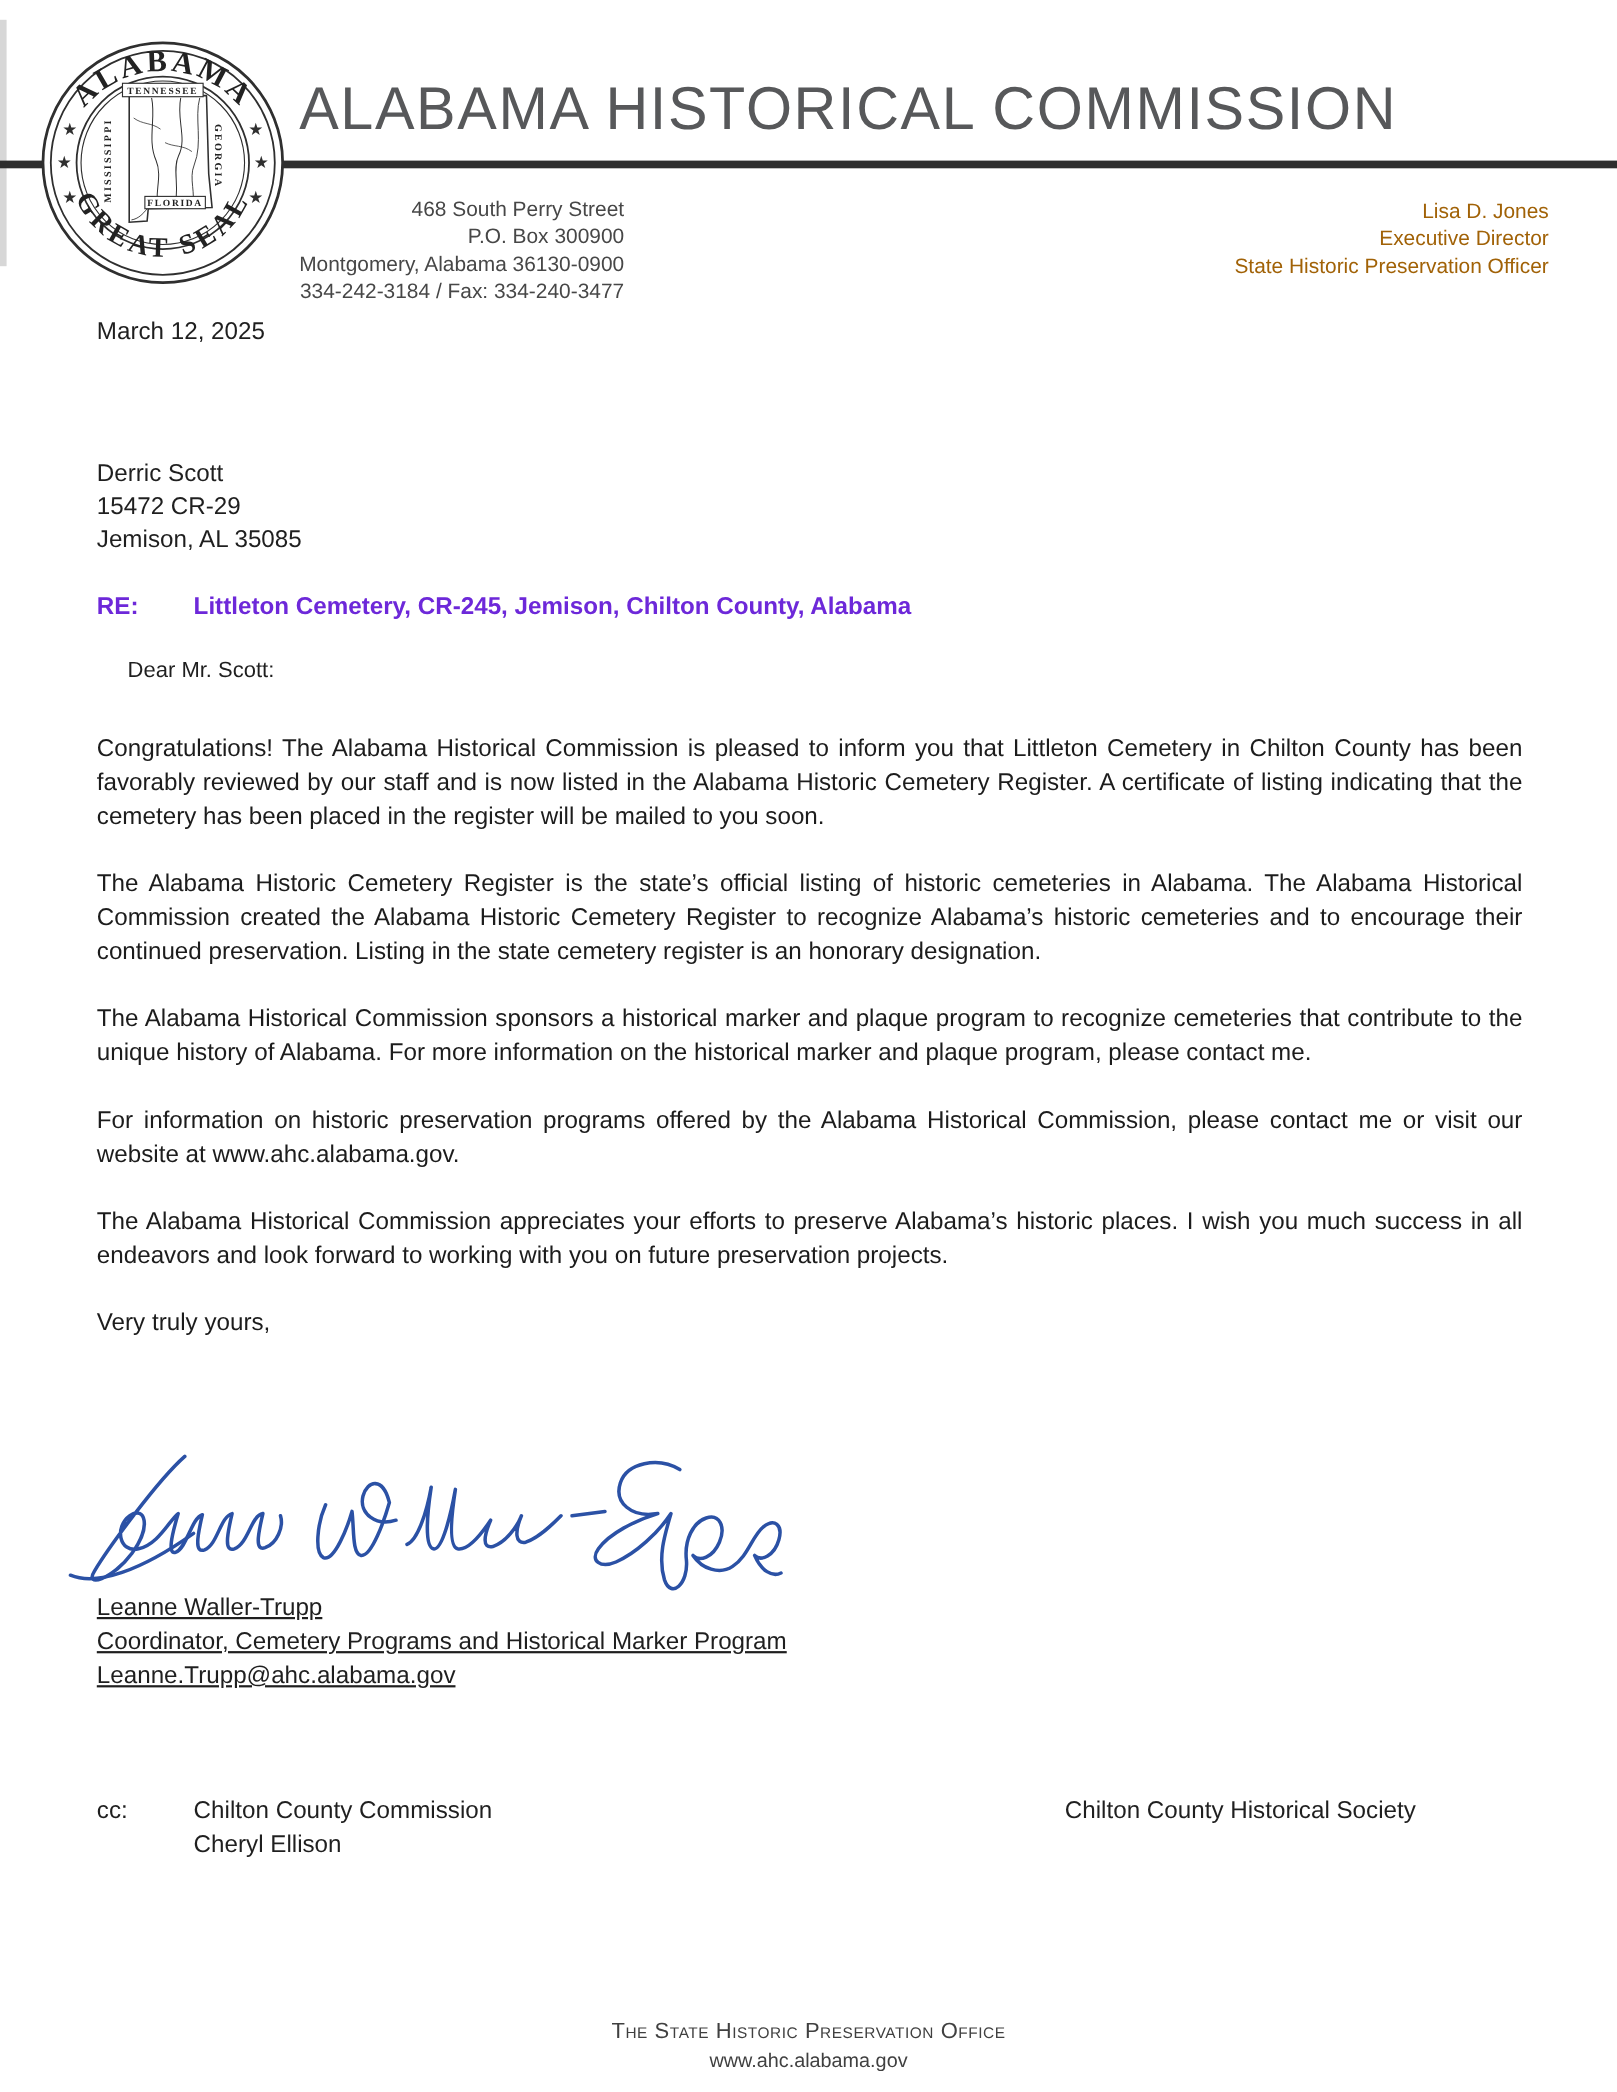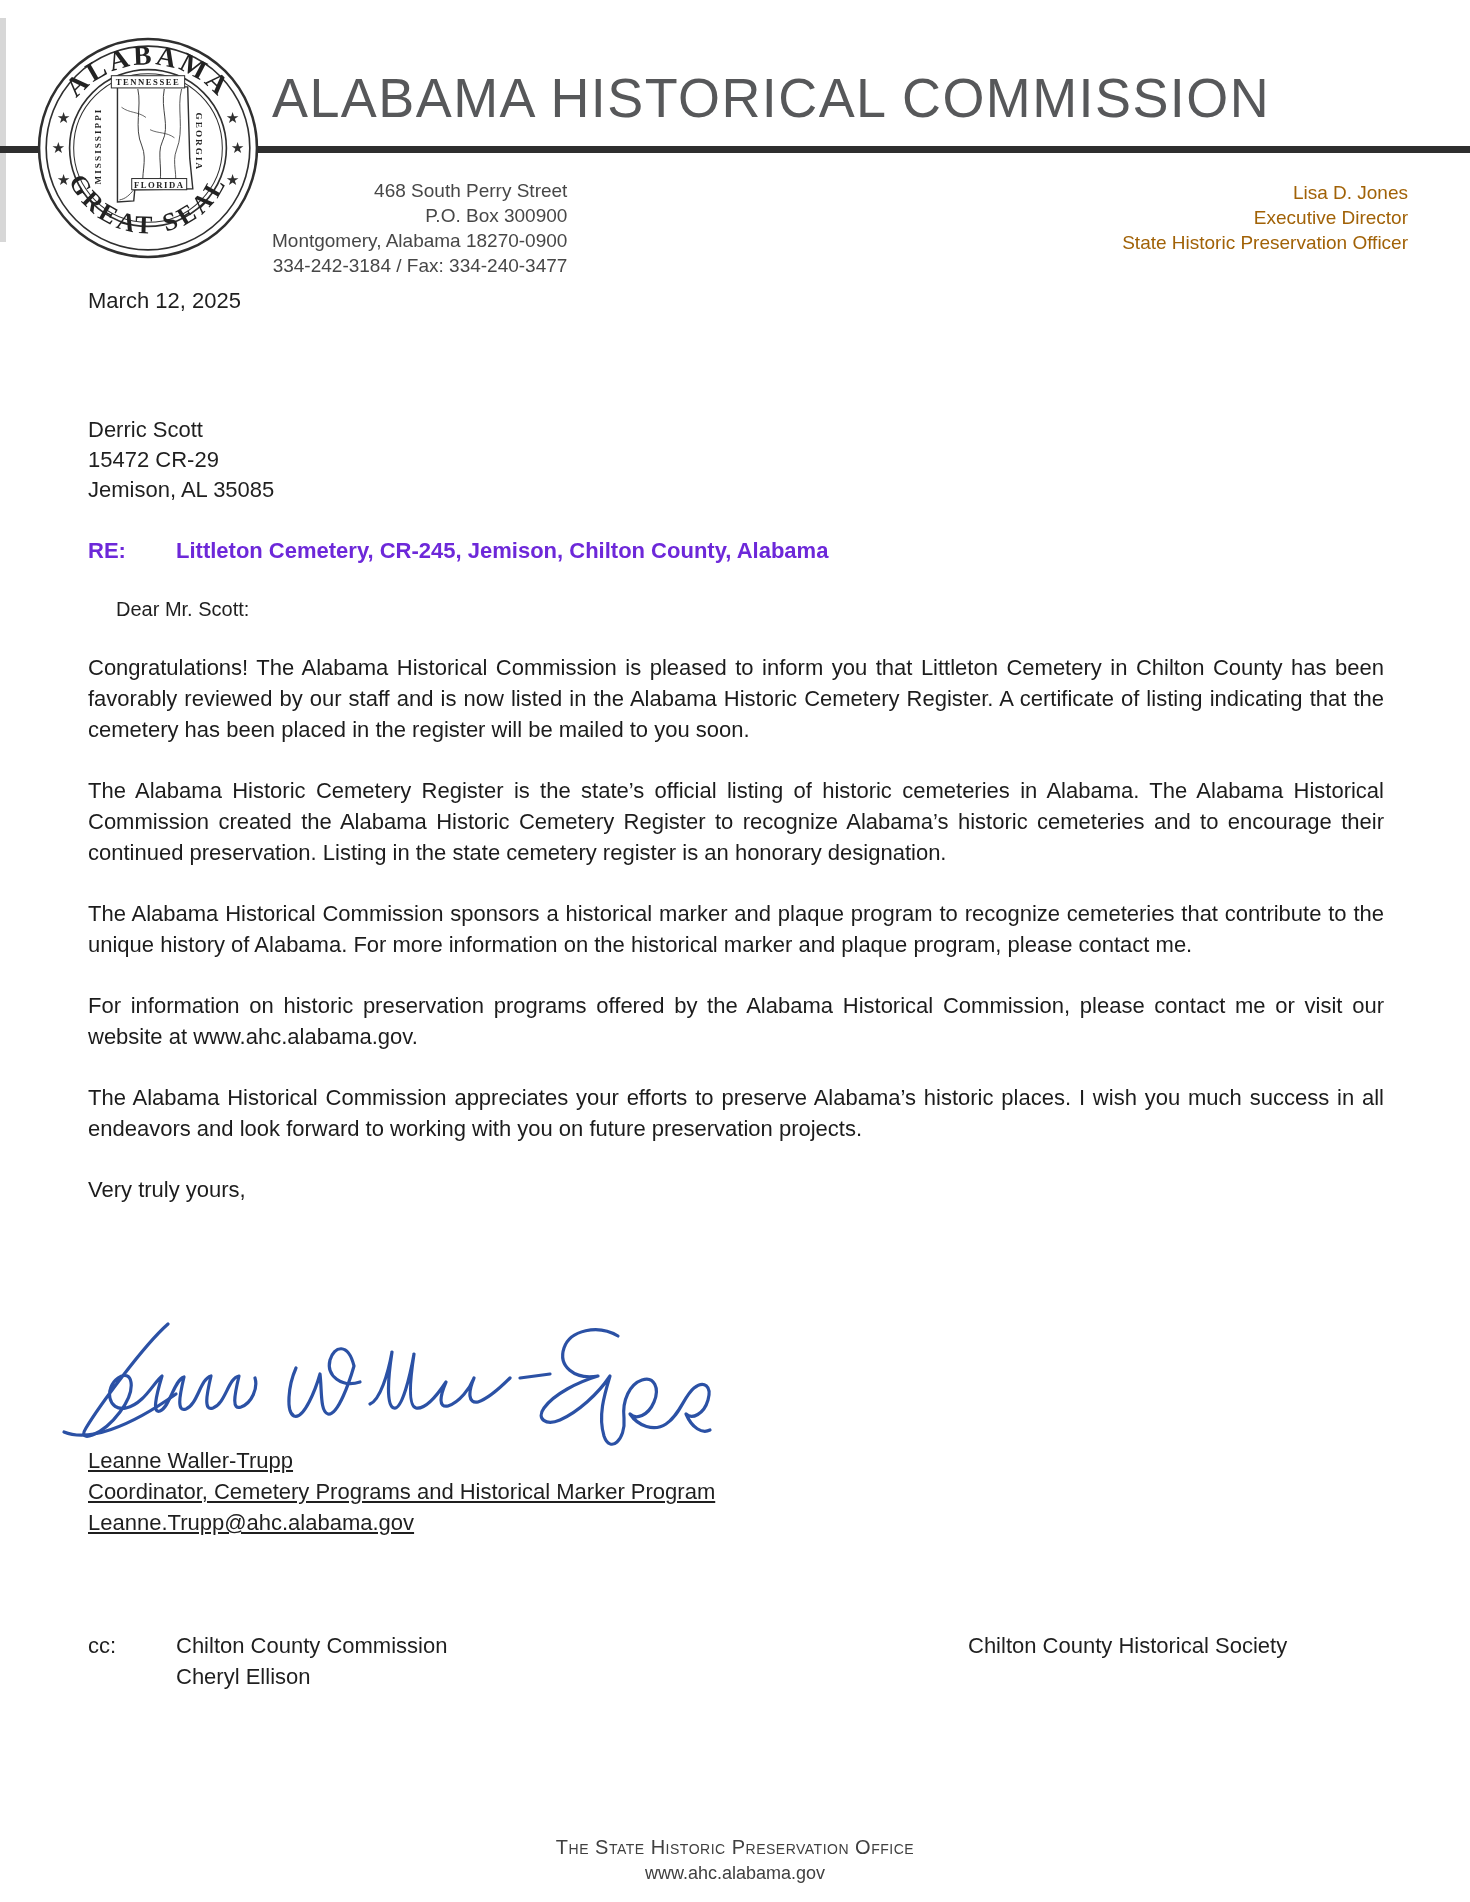--- a/index.html
+++ b/index.html
@@ -38,21 +38,21 @@
   }
   .date{position:absolute;left:88px;top:288px;font-size:22px;}
   .recipient{position:absolute;left:88px;top:415px;font-size:22px;line-height:30px;}
   .re-row{position:absolute;left:88px;top:538px;font-size:22px;font-weight:bold;color:#6d28d9;}
   .re-row .re-subject{position:absolute;left:88px;top:0;white-space:nowrap;}
   .salutation{position:absolute;left:88px;top:598px;font-size:20px;margin-left:28px;}
   .bodytext{
     position:absolute;left:88px;top:652px;width:1296px;
     font-size:22px;line-height:31px;color:#1c1c1c;
   }
-  .bodytext p{margin:0 0 30px 0;text-align:justify;}
+  .bodytext p{margin:12px 0 30px 0;text-align:justify;}
   .bodytext p.closing{text-align:left;}
   .signature{position:absolute;left:58px;top:1316px;width:660px;height:132px;}
   .signer{position:absolute;left:88px;top:1445px;font-size:22px;line-height:31px;text-decoration:underline;}
   .cc-row{position:absolute;left:88px;top:1630px;font-size:22px;line-height:31px;}
   .cc-label{position:absolute;left:0;top:0;}
   .cc-left{position:absolute;left:88px;top:0;width:500px;}
   .cc-right{position:absolute;left:880px;top:0;white-space:nowrap;}
   .footer{
     position:absolute;left:0;top:1836px;width:1470px;text-align:center;color:#404040;
   }
@@ -108,21 +108,21 @@
     <text class="sealtext" font-size="9" letter-spacing="2" text-anchor="middle" transform="rotate(90 157 104)" x="157" y="104">GEORGIA</text>
     <rect x="94" y="140" width="54" height="11" fill="#ffffff" stroke="#2f2f2f" stroke-width="1"></rect>
     <text class="sealtext" x="121" y="149" font-size="8.5" letter-spacing="1.5" text-anchor="middle">FLORIDA</text>
   </svg>
 
   <div class="org-title">ALABAMA HISTORICAL COMMISSION</div>
 
   <div class="addr">
     <div>468 South Perry Street</div>
     <div>P.O. Box 300900</div>
-    <div>Montgomery, Alabama 18270-0900</div>
+    <div>Montgomery, Alabama 36130-0900</div>
     <div>334-242-3184 / Fax: 334-240-3477</div>
   </div>
 
   <div class="officials">
     <div>Lisa D. Jones</div>
     <div>Executive Director</div>
     <div>State Historic Preservation Officer</div>
   </div>
 
   <div class="date">March 12, 2025</div>

